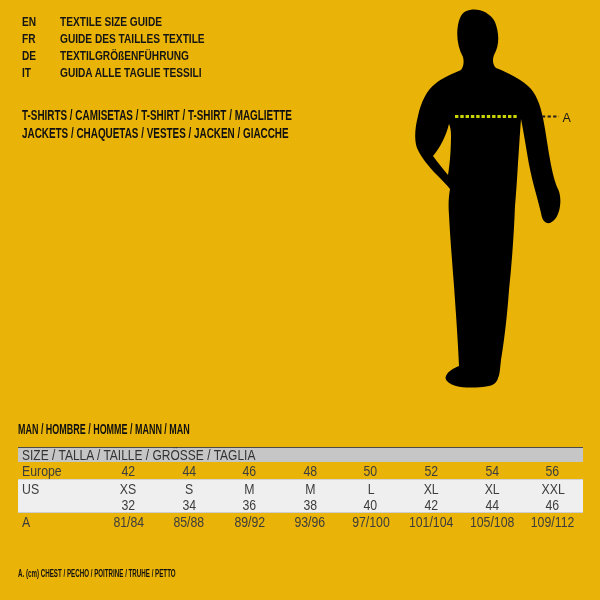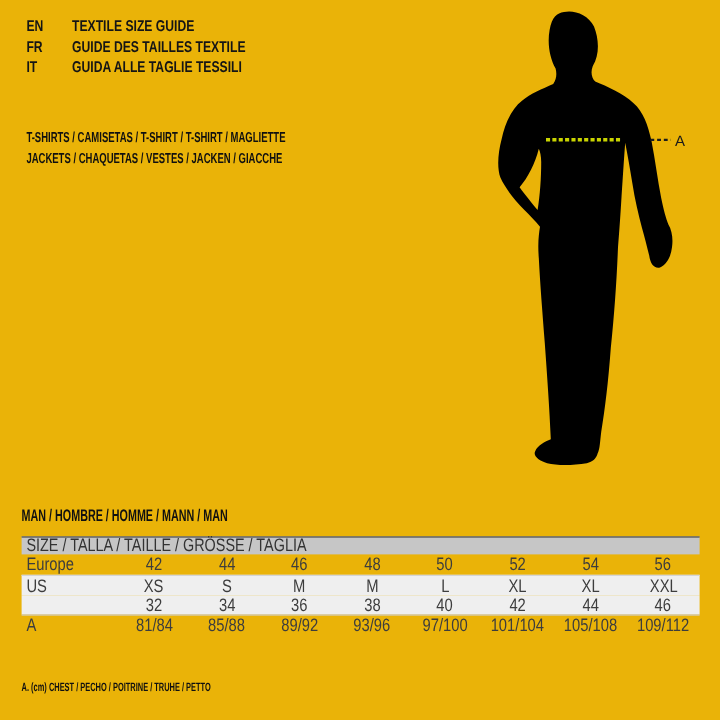--- a/index.html
+++ b/index.html
@@ -9,21 +9,21 @@
   .sq{display:inline-block;white-space:nowrap;transform-origin:0 50%;}
   .sqc{display:inline-block;white-space:nowrap;transform-origin:50% 50%;}
 
   
   .langs{position:absolute;left:22px;top:13px;font-weight:bold;font-size:13px;color:#151515;}
   .lang-row{display:flex;height:17px;line-height:17px;align-items:center;}
   .lang-code{width:38px;flex:0 0 38px;}
   .lang-row .sq{transform:scaleX(0.78);}
 
   
-  .cats{position:absolute;left:22px;top:106px;font-weight:bold;font-size:12px;color:#101010;}
+  .cats{position:absolute;left:22px;top:106px;font-weight:bold;font-size:15px;color:#101010;}
   .cat-line{height:17.5px;line-height:17.5px;}
   .cat-line .sq{transform:scaleX(0.66);}
 
   
   .figure{position:absolute;left:390px;top:0px;width:210px;height:400px;}
 
   
   .man-title{position:absolute;left:18px;top:421px;font-weight:bold;font-size:14px;
              line-height:16px;color:#101010;}
   .man-title .sq{transform:scaleX(0.64);}
@@ -55,20 +55,24 @@
 <div id="canvas">
 
   <div class="langs">
     <div class="lang-row">
       <span class="lang-code"><span class="sq">EN</span></span>
       <span class="sq">TEXTILE SIZE GUIDE</span>
     </div>
     <div class="lang-row">
       <span class="lang-code"><span class="sq">FR</span></span>
       <span class="sq">GUIDE DES TAILLES TEXTILE</span>
+    </div>
+    <div class="lang-row">
+      <span class="lang-code"><span class="sq">DE</span></span>
+      <span class="sq">TEXTILGRÖßENFÜHRUNG</span>
     </div>
     <div class="lang-row">
       <span class="lang-code"><span class="sq">IT</span></span>
       <span class="sq">GUIDA ALLE TAGLIE TESSILI</span>
     </div>
   </div>
 
   <div class="cats">
     <div class="cat-line">
       <span class="sq">T-SHIRTS / CAMISETAS / T-SHIRT / T-SHIRT / MAGLIETTE</span>

